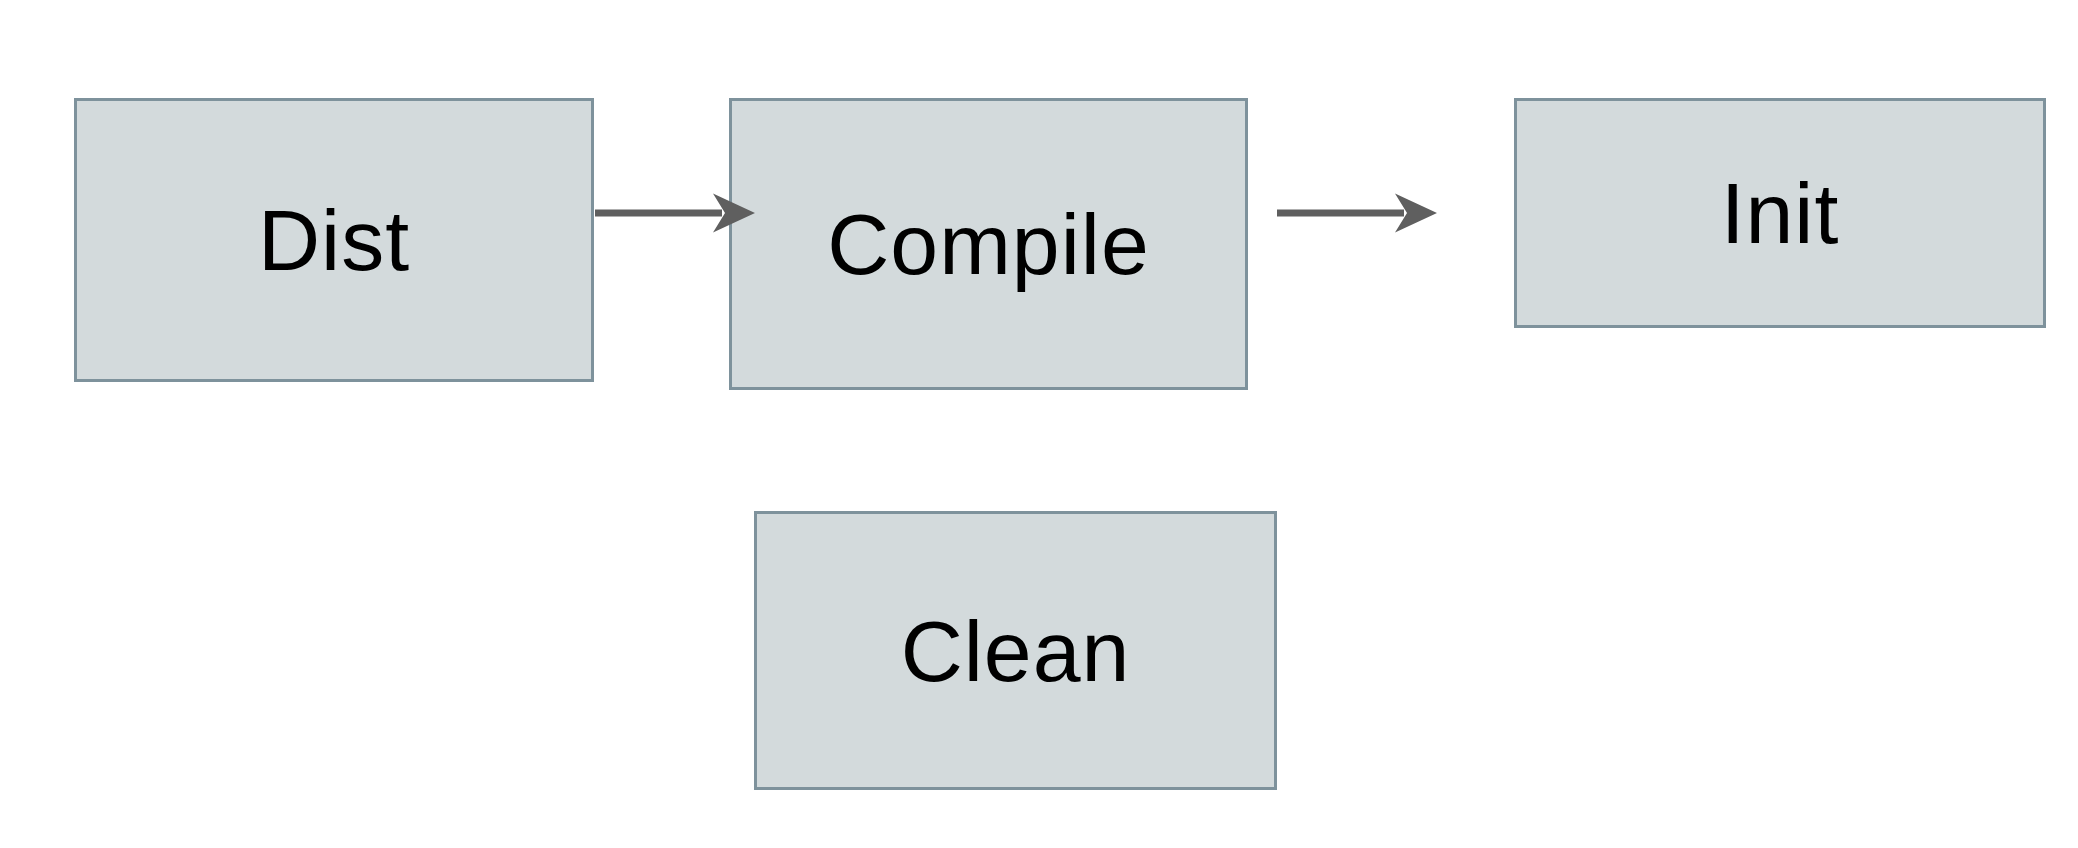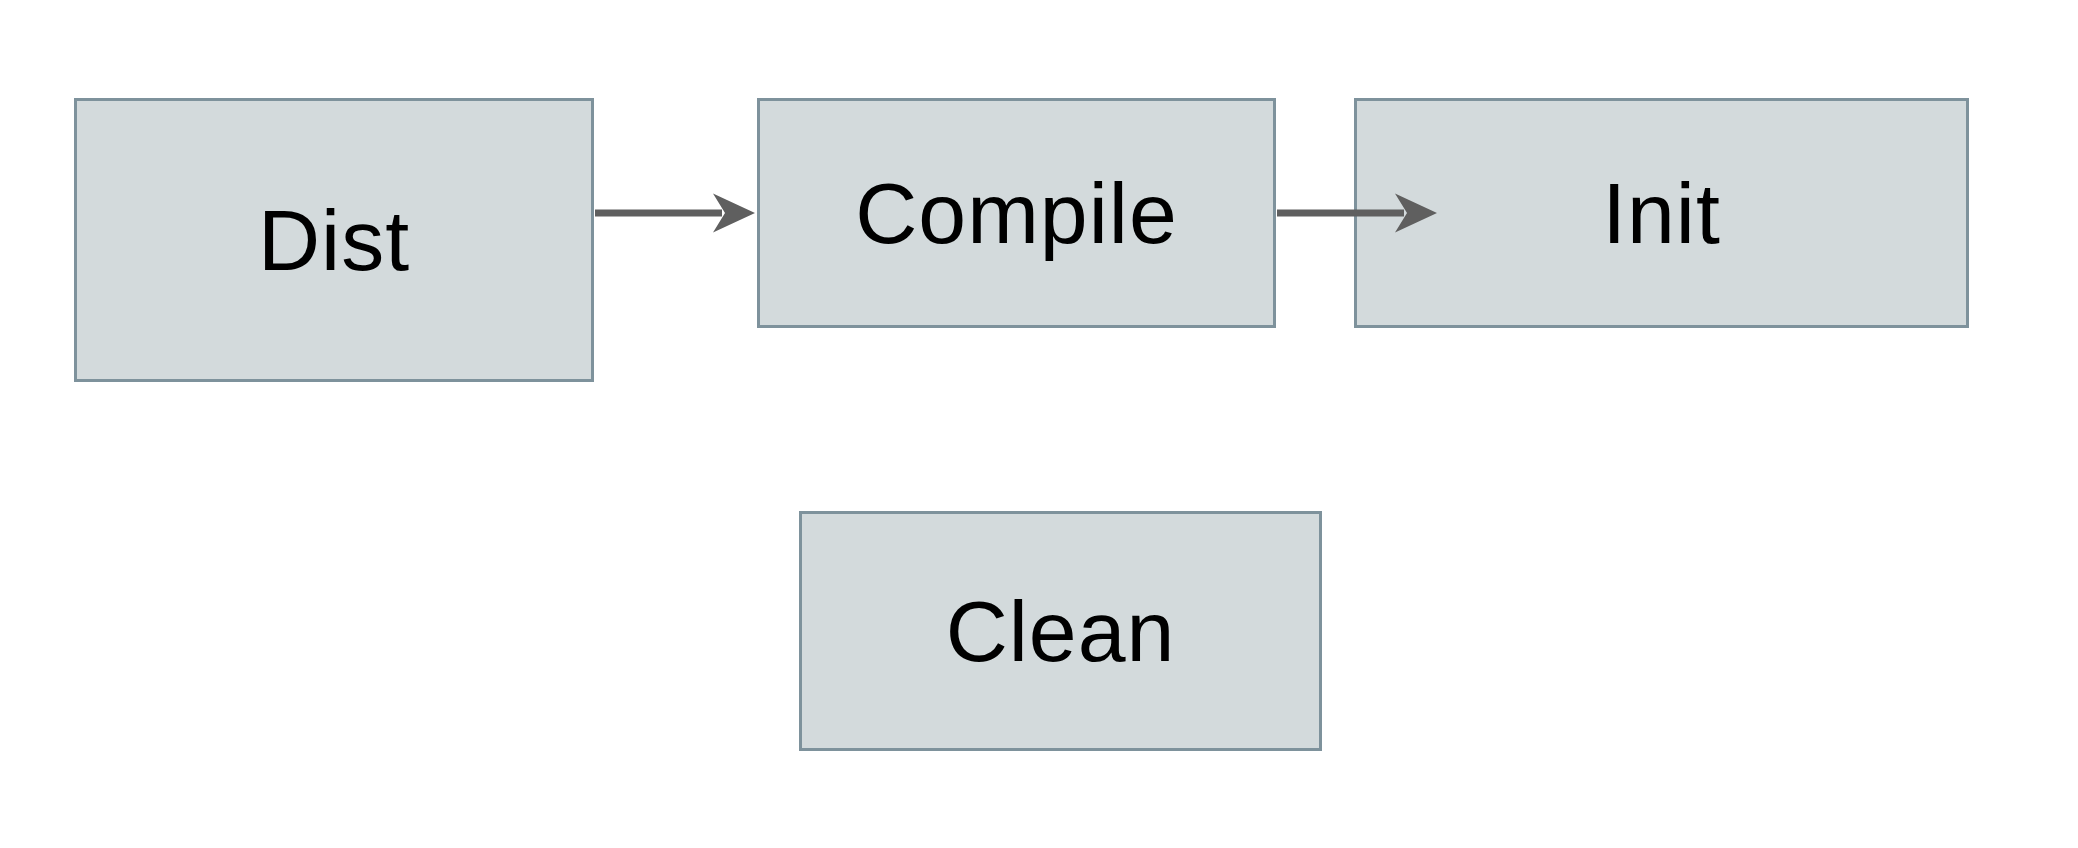--- a/index.html
+++ b/index.html
@@ -25,23 +25,23 @@
     justify-content: center;
   }
   .node-label {
     color: var(--text-color, #000000);
     font-size: 86px;
     line-height: 1;
     letter-spacing: 1px;
     white-space: nowrap;
   }
   .node-dist    { left: 74px;   top: 98px;  width: 520px; height: 284px; }
-  .node-compile { left: 757px;  top: 98px;  width: 519px; height: 230px; }
-  .node-init    { left: 1354px; top: 98px;  width: 615px; height: 230px; }
-  .node-clean   { left: 799px;  top: 511px; width: 523px; height: 240px; }
+  .node-compile { left: 729px;  top: 98px;  width: 519px; height: 292px; }
+  .node-init    { left: 1514px; top: 98px;  width: 532px; height: 230px; }
+  .node-clean   { left: 754px;  top: 511px; width: 523px; height: 279px; }
   .edge-layer {
     position: absolute;
     left: 0; top: 0;
     width: 2078px;
     height: 848px;
     pointer-events: none;
   }
   .arrow-shaft {
     stroke: var(--arrow-color, #5f5f5f);
     stroke-width: 7;

